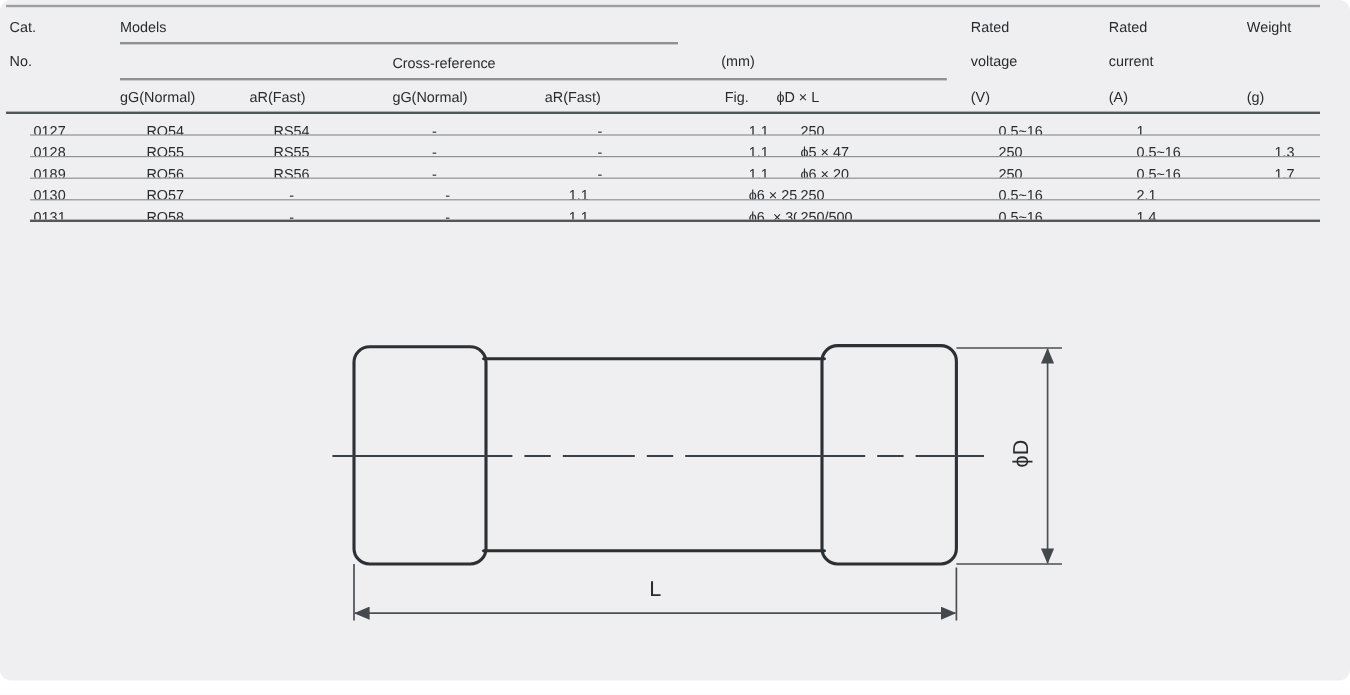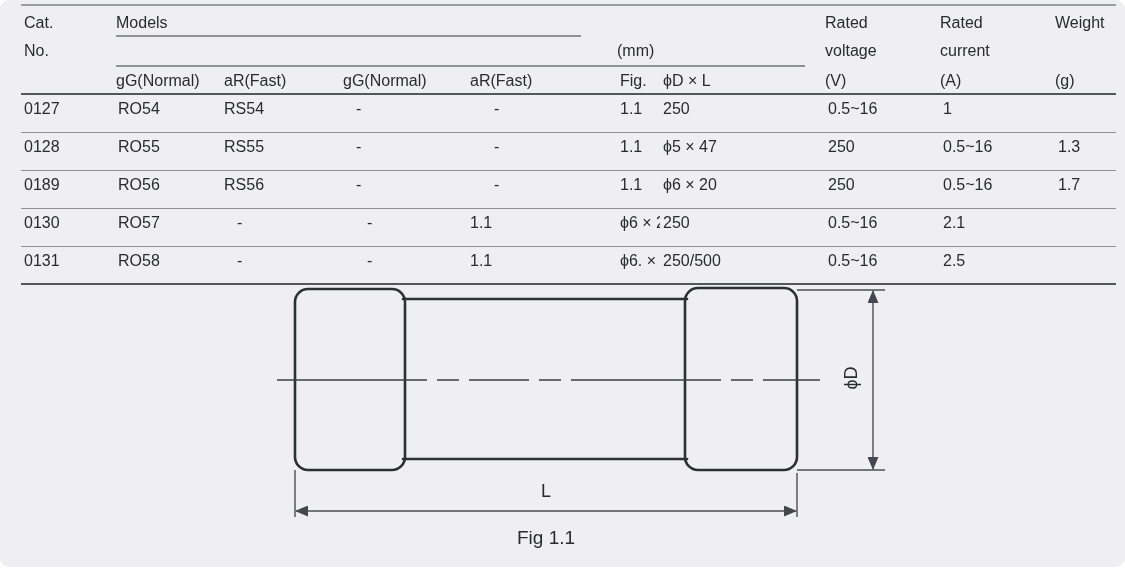--- a/index.html
+++ b/index.html
@@ -14,38 +14,39 @@
     color:var(--text);
     position:relative;
     overflow:hidden;
   }
   .card{
     position:absolute; left:0; top:0; width:1125px; height:567px;
     background:var(--bg); border-radius:9px;
   }
   
   .spec-table{
-    position:absolute; left:21px; top:4px; width:1095px;
-    font-size:16px;
+    position:absolute; left:5px; top:4px; width:1095px;
+    font-size:12px;
   }
   .thead{
     position:relative; height:91px;
     border-top:2px solid #9b9ea3;
     border-bottom:2.5px solid var(--line-thick);
   }
   .thead .t{position:absolute; white-space:nowrap; line-height:24px;}
   .hline{position:absolute; height:1.5px; background:var(--line-thin);}
   .line-models{left:95px; top:29px; width:465px;}
   .line-groups{left:95px; top:59px; width:689px;}
   .trow{
     display:grid;
     grid-template-columns:94px 106px 119px 127px 150px 43px 165px 115px 115px 61px;
-    height:38px; line-height:28px;
+    height:18px; line-height:28px;
     border-bottom:1.5px solid var(--line-thin);
     white-space:nowrap;
+    margin-left:20px;
   }
   .trow:last-child{border-bottom:2.5px solid var(--line-thick);}
   .trow > div{padding-left:3px; overflow:hidden;}
   .trow > div.d1{padding-left:16px;}
   .trow > div.d2{padding-left:27px;}
   
   .fig-svg{position:absolute; left:0; top:245px;}
   .stroke-main{stroke:var(--draw); stroke-width:2.6; fill:none; stroke-linecap:round;}
   .stroke-dim{stroke:var(--dim); stroke-width:1.4; fill:none;}
   .stroke-center{stroke:#3c3f44; stroke-width:1.5; fill:none;}
@@ -67,20 +68,21 @@
 <body>
 
 <div class="card">
 
   <div class="spec-table">
     <div class="thead">
       <div class="t" style="left:3px;top:5px">Cat.</div>
       <div class="t" style="left:3px;top:33px">No.</div>
       <div class="t" style="left:95px;top:5px">Models</div>
       <div class="hline line-models"></div>
+      <div class="t" style="left:322px;top:35px">Cross-reference</div>
       <div class="hline line-groups"></div>
       <div class="t" style="left:596px;top:33px">(mm)</div>
       <div class="t" style="left:804px;top:5px">Rated</div>
       <div class="t" style="left:804px;top:33px">voltage</div>
       <div class="t" style="left:804px;top:63px">(V)</div>
       <div class="t" style="left:919px;top:5px">Rated</div>
       <div class="t" style="left:919px;top:33px">current</div>
       <div class="t" style="left:919px;top:63px">(A)</div>
       <div class="t" style="left:1034px;top:5px">Weight</div>
       <div class="t" style="left:1034px;top:63px">(g)</div>
@@ -140,21 +142,21 @@
     </div>
     <div class="trow">
       <div>0131</div>
       <div>RO58</div>
       <div class="d1">-</div>
       <div class="d2">-</div>
       <div>1.1</div>
       <div>ϕ6. × 30</div>
       <div>250/500</div>
       <div>0.5~16</div>
-      <div>2.5</div>
+      <div>1.4</div>
     </div>
   </div>
 
   <svg class="fig-svg" width="1125" height="322" viewBox="0 0 1125 322">
     <defs>
       <marker id="ah" markerWidth="13" markerHeight="11" refX="12" refY="5.5" orient="auto-start-reverse" markerUnits="userSpaceOnUse">
         <path d="M0 0 L13 5.5 L0 11 Z" fill="#44474c"></path>
       </marker>
     </defs>
 
@@ -170,15 +172,14 @@
     <path class="stroke-dim" d="M797 225 H885"></path>
     <path class="stroke-dim" d="M873 46 V224" marker-start="url(#ah)" marker-end="url(#ah)"></path>
 
     <path class="stroke-dim" d="M295 225 V272"></path>
     <path class="stroke-dim" d="M797 228 V272"></path>
     <path class="stroke-dim" d="M296 266 H796" marker-start="url(#ah)" marker-end="url(#ah)"></path>
   </svg>
 
   <div class="dim-label-L">L</div>
   <div class="dim-label-D">ϕD</div>
-  <div class="fig-caption">Fig 1.1</div>
 
 </div>
 
 </body></html>

